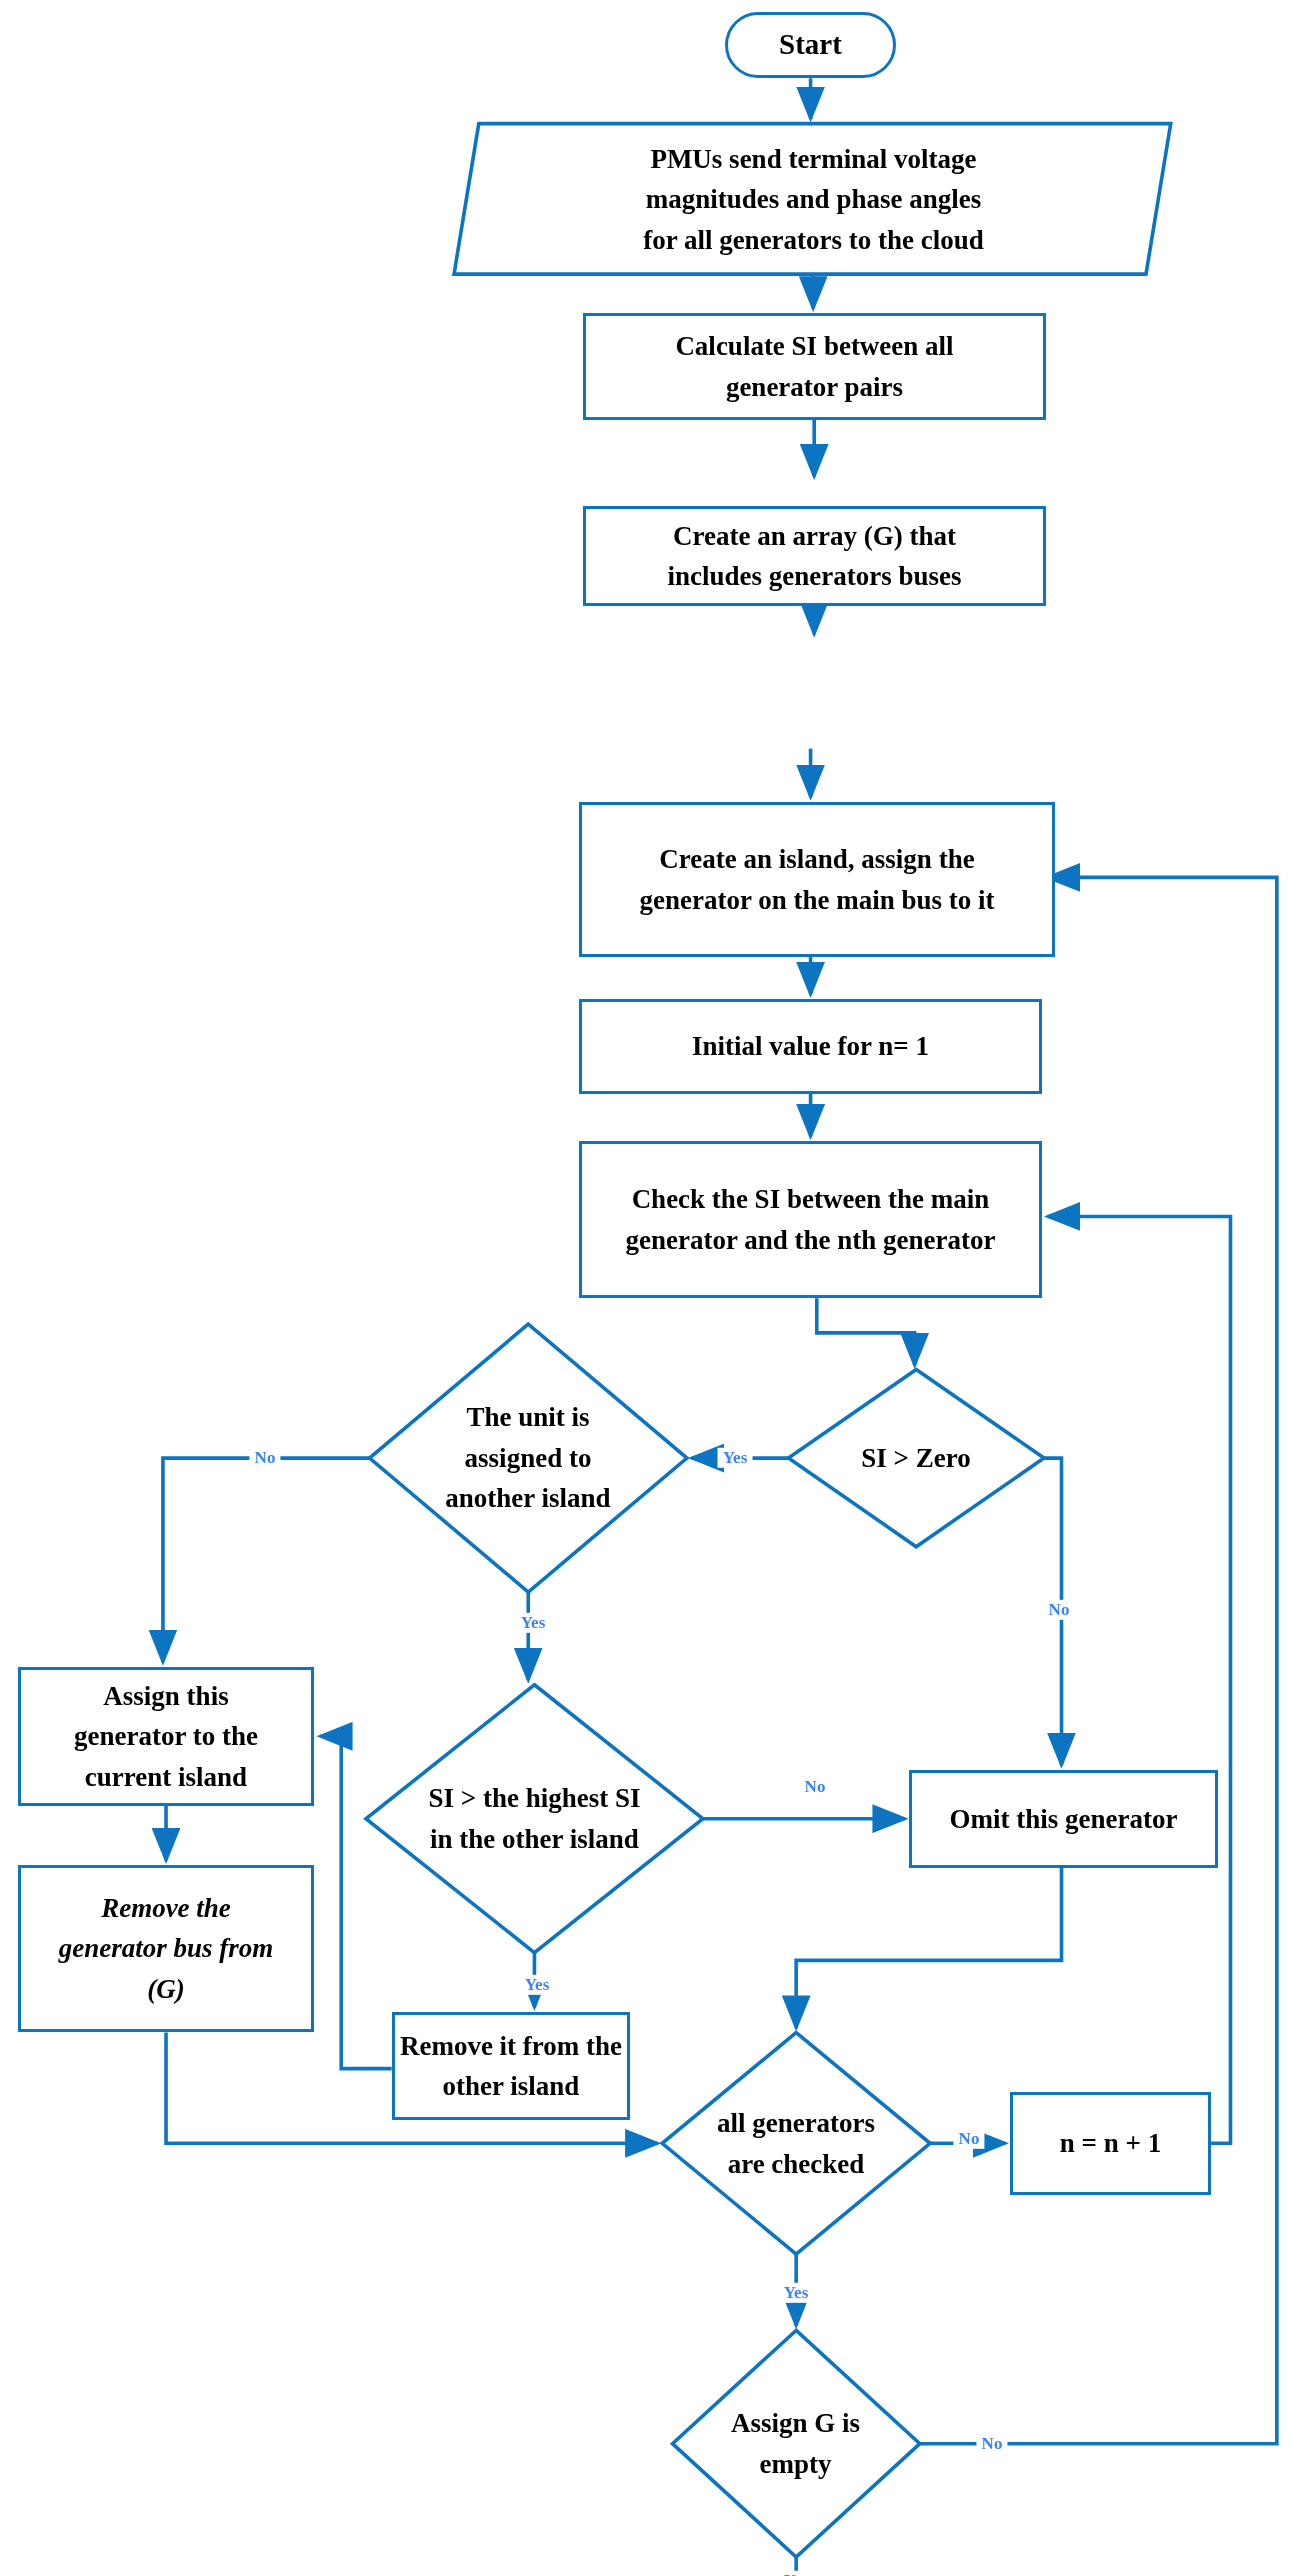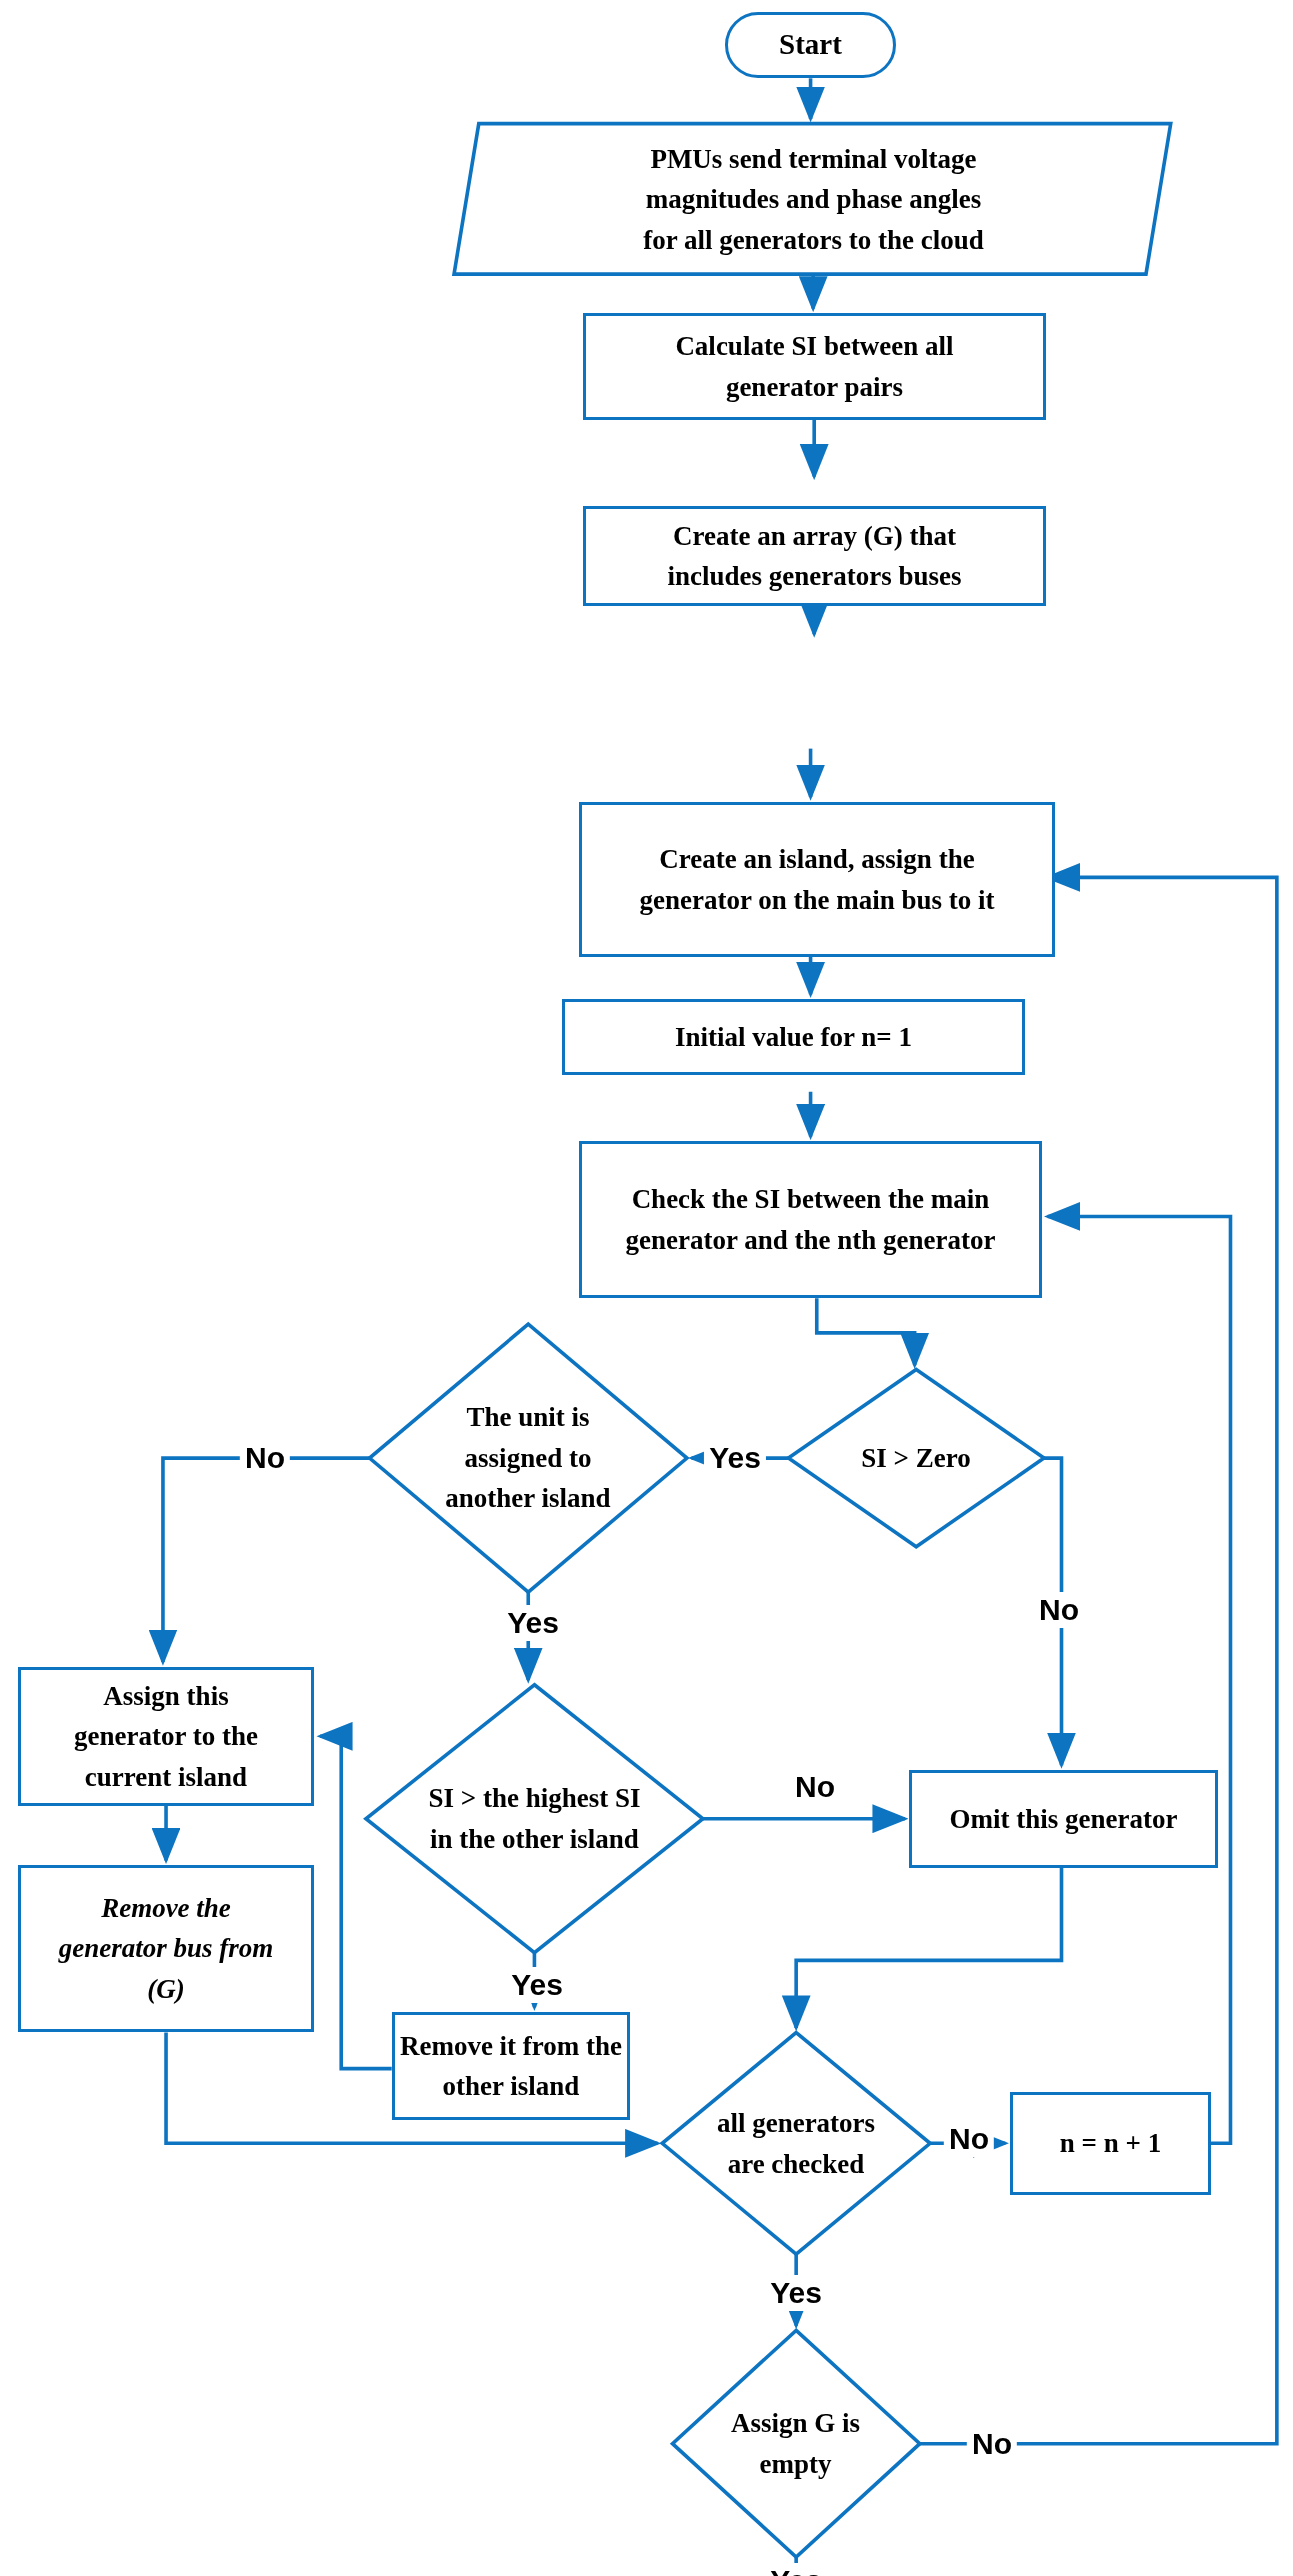--- a/index.html
+++ b/index.html
@@ -17,22 +17,22 @@
     color:#000000;font-weight:bold;font-size:27px;line-height:1.5;
   }
   .rect{background:#fff;border:3.6px solid #0d74c2;}
   .terminator{background:#fff;border:3.6px solid #0d74c2;border-radius:36px;font-size:29px;}
   .floating{z-index:3;background:transparent;border:none;}
   .label-text{white-space:pre-line;width:100%;padding:0 2.1px;}
   .elabel{
     position:absolute;z-index:4;
     transform:translate(-50%,-50%);
     background:#ffffff;padding:0 5.2px;
-    color:#000000;font-weight:bold;font-size:30px;line-height:1.2;
-    font-family:Liberation Sans, sans-serif;
+    color:#3b82f6;font-weight:bold;font-size:17px;line-height:1.2;
+    font-family:Liberation Serif, serif;
   }
   .wire{fill:none;stroke:#0d74c2;stroke-width:7px;}
   .shape{fill:#ffffff;stroke:#0d74c2;stroke-width:7px;}
 </style>
 </head>
 <body>
 
 <div id="stage">
 
   <svg id="wires" width="1294" height="2708" viewBox="0 0 2511 5256">
@@ -93,21 +93,21 @@
     <span class="label-text">Create an array (G) that
 includes generators buses</span>
   </div>
 
 
   <div class="node rect" style="left:579px;top:802px;width:476px;height:155px;">
     <span class="label-text">Create an island, assign the
 generator on the main bus to it</span>
   </div>
 
-  <div class="node rect" style="left:562px;top:999px;width:463px;height:76px;align-items:center;">
+  <div class="node rect" style="left:579px;top:999px;width:463px;height:95px;align-items:center;">
     <span class="label-text">Initial value for n= 1</span>
   </div>
 
   <div class="node rect" style="left:579px;top:1141px;width:463px;height:157px;">
     <span class="label-text">Check the SI between the main
 generator and the nth generator</span>
   </div>
 
   <div class="node floating" style="left:813px;top:1432px;width:206px;height:52px;">
     <span class="label-text">SI &gt; Zero</span>

